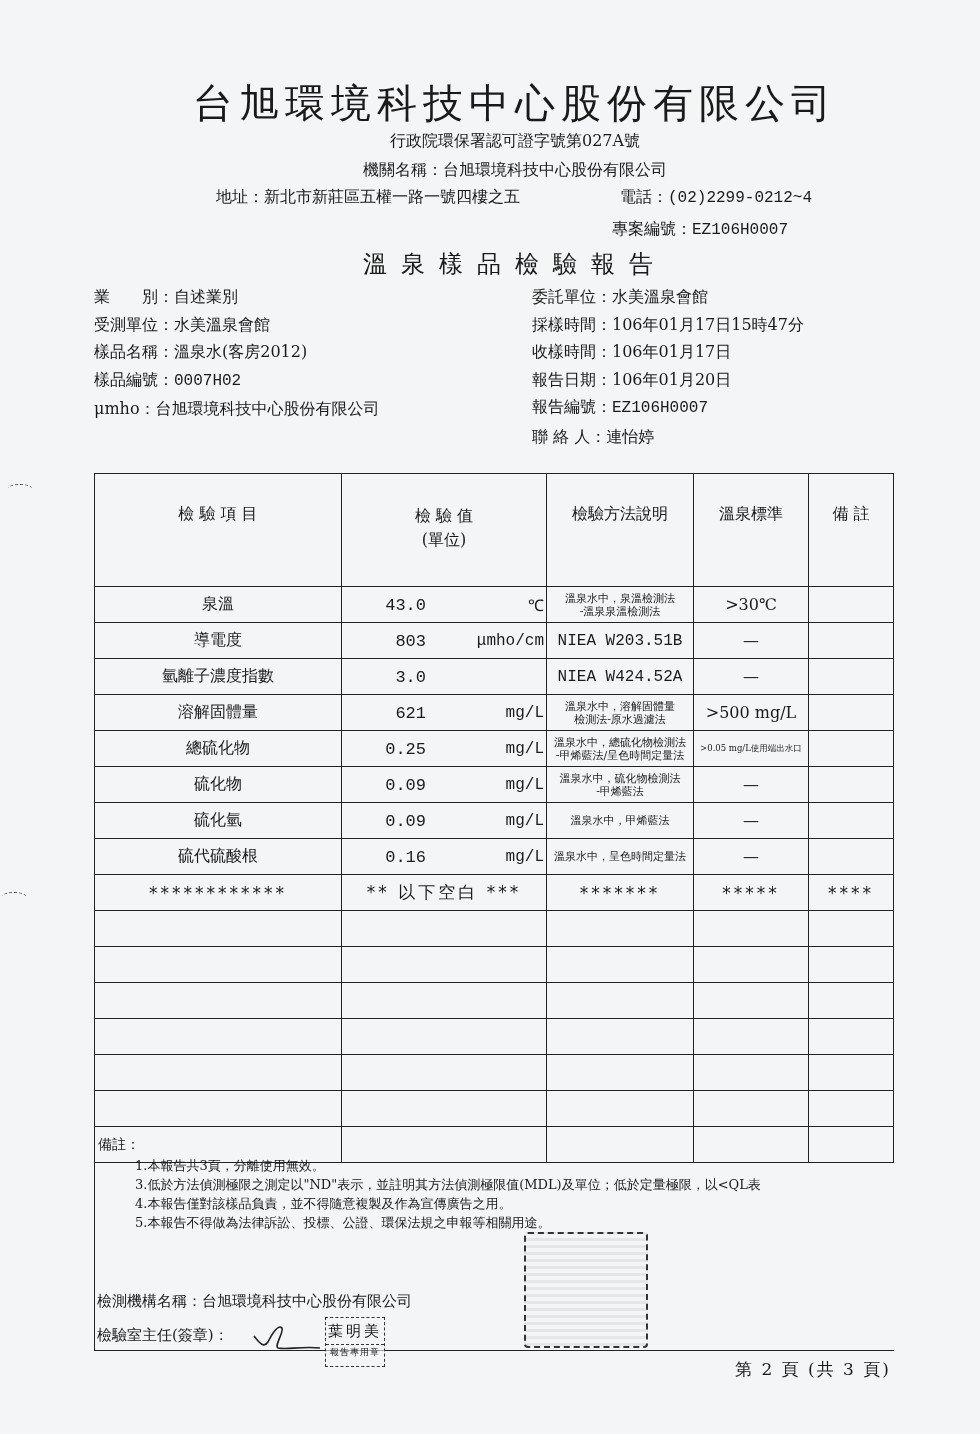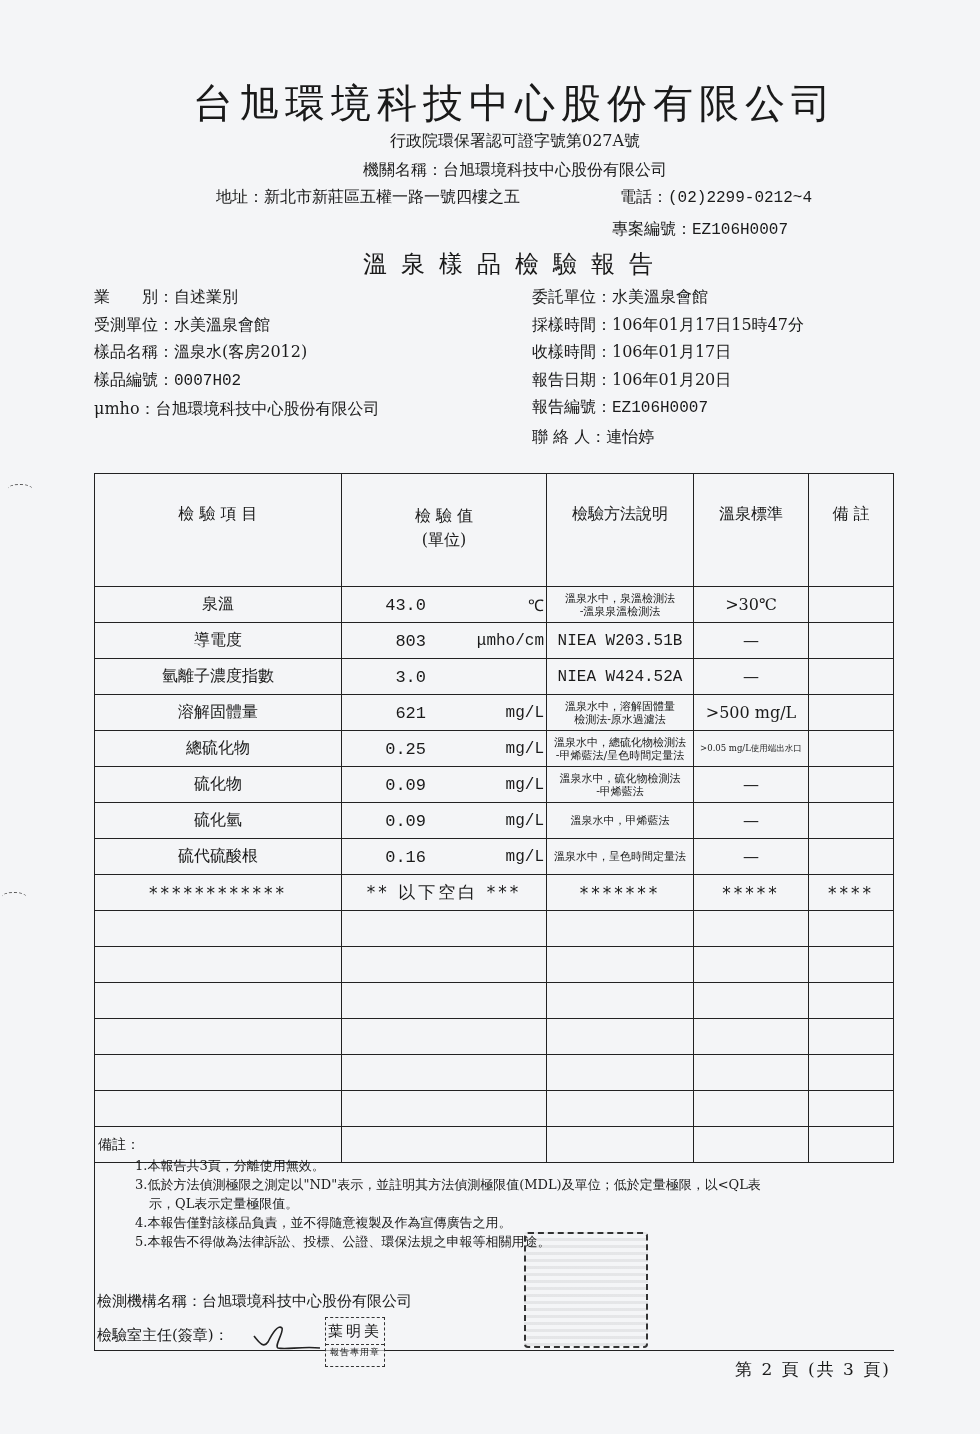--- a/index.html
+++ b/index.html
@@ -274,21 +274,20 @@
         <td></td>
       </tr>
     </tbody>
 </table>
 
 <div class="notes-box">
   <div class="notes-head">備註：</div>
   <div class="notes-list">
     <div class="note-item">1.本報告共3頁，分離使用無效。</div>
     <div class="note-item">3.低於方法偵測極限之測定以"ND"表示，並註明其方法偵測極限值(MDL)及單位；低於定量極限，以&lt;QL表</div>
-    <div class="note-item note-cont">示，QL表示定量極限值。</div>
     <div class="note-item">4.本報告僅對該樣品負責，並不得隨意複製及作為宣傳廣告之用。</div>
     <div class="note-item">5.本報告不得做為法律訴訟、投標、公證、環保法規之申報等相關用途。</div>
   </div>
   <div class="lab-name">
     <span>檢測機構名稱：</span><span>台旭環境科技中心股份有限公司</span>
   </div>
   <div class="lab-chief">
     <span>檢驗室主任(簽章)：</span>
   </div>
 </div>

